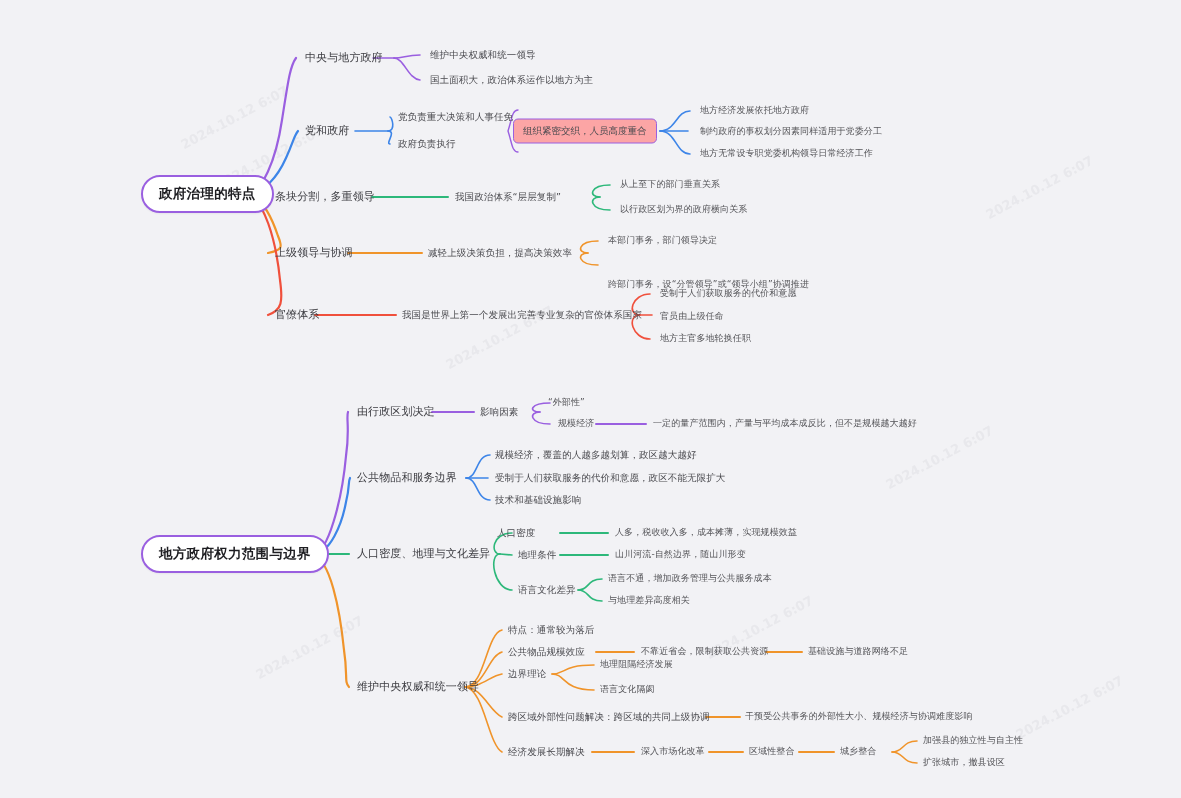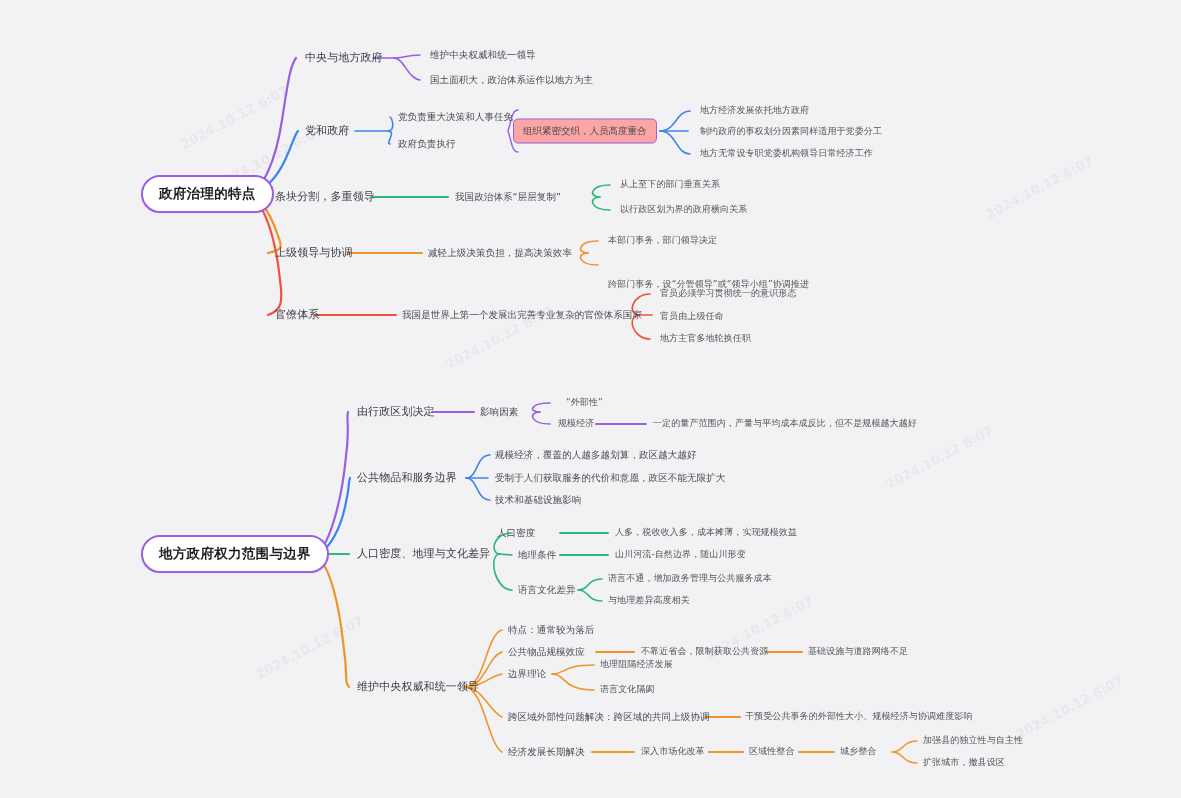--- a/index.html
+++ b/index.html
@@ -202,29 +202,29 @@
   <div class="node lvl3" style="left:620px;top:185px;">从上至下的部门垂直关系</div>
   <div class="node lvl3" style="left:620px;top:210px;">以行政区划为界的政府横向关系</div>
 
   <div class="node lvl1" style="left:275px;top:253px;">上级领导与协调</div>
   <div class="node lvl2" style="left:428px;top:253px;">减轻上级决策负担，提高决策效率</div>
   <div class="node lvl3" style="left:608px;top:241px;">本部门事务，部门领导决定</div>
   <div class="node lvl3" style="left:608px;top:265px;margin-top:20px;">跨部门事务，设“分管领导”或“领导小组”协调推进</div>
 
   <div class="node lvl1" style="left:275px;top:315px;">官僚体系</div>
   <div class="node lvl2" style="left:402px;top:315px;">我国是世界上第一个发展出完善专业复杂的官僚体系国家</div>
-  <div class="node lvl3" style="left:660px;top:294px;">官员必须学习贯彻统一的意识形态</div>
+  <div class="node lvl3" style="left:660px;top:294px;">受制于人们获取服务的代价和意愿</div>
   <div class="node lvl3" style="left:660px;top:317px;">官员由上级任命</div>
   <div class="node lvl3" style="left:660px;top:339px;">地方主官多地轮换任职</div>
 
   <div class="root" style="left:141px;top:554px;">地方政府权力范围与边界</div>
 
   <div class="node lvl1" style="left:357px;top:412px;">由行政区划决定</div>
   <div class="node lvl2" style="left:480px;top:412px;">影响因素</div>
-  <div class="node lvl3" style="left:566px;top:403px;">“外部性”</div>
+  <div class="node lvl3" style="left:548px;top:403px;">“外部性”</div>
   <div class="node lvl3" style="left:558px;top:424px;">规模经济</div>
   <div class="node lvl3" style="left:653px;top:424px;">一定的量产范围内，产量与平均成本成反比，但不是规模越大越好</div>
 
   <div class="node lvl1" style="left:357px;top:478px;">公共物品和服务边界</div>
   <div class="node lvl2" style="left:495px;top:455px;">规模经济，覆盖的人越多越划算，政区越大越好</div>
   <div class="node lvl2" style="left:495px;top:478px;">受制于人们获取服务的代价和意愿，政区不能无限扩大</div>
   <div class="node lvl2" style="left:495px;top:500px;">技术和基础设施影响</div>
 
   <div class="node lvl1" style="left:357px;top:554px;">人口密度、地理与文化差异</div>
   <div class="node lvl2" style="left:497px;top:533px;">人口密度</div>

